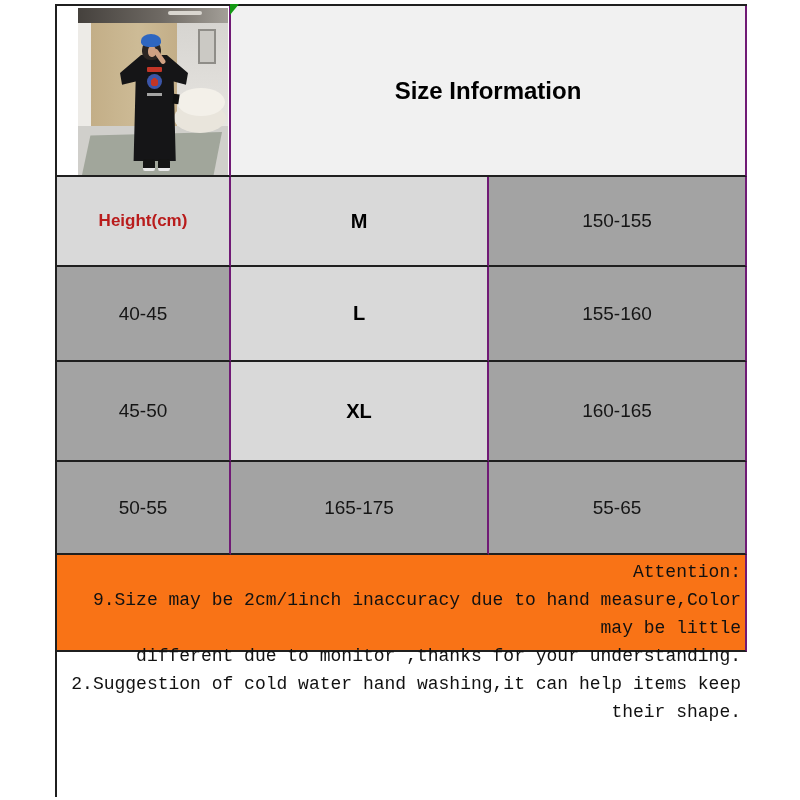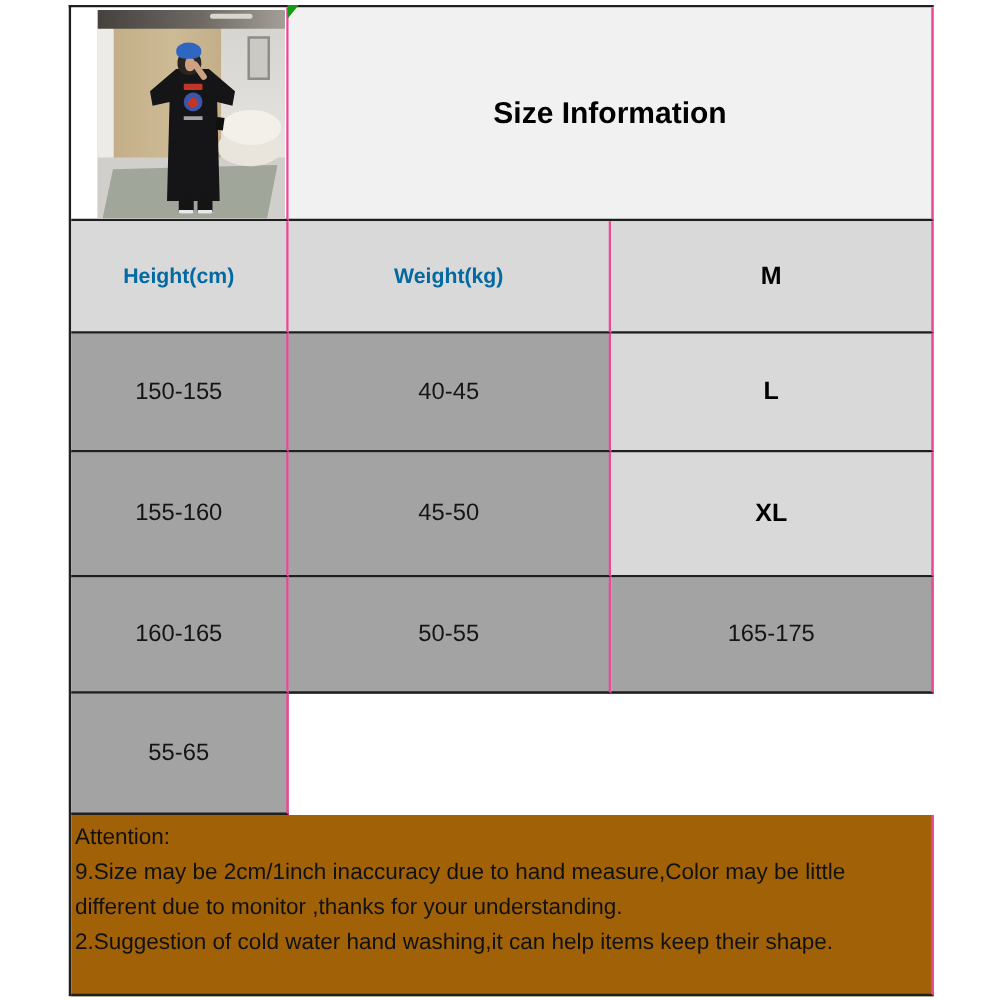--- a/index.html
+++ b/index.html
@@ -7,39 +7,40 @@
   .sheet{
     position:absolute;left:55px;top:4px;
     display:grid;
     grid-template-columns:174px 258px 258px;
     grid-template-rows:171px 90px 95px 100px 93px 97px 145px;
     border-left:2px solid #1f1f1f;border-top:2px solid #1f1f1f;
     background:#ffffff;
   }
   .cell{
     box-sizing:border-box;
-    border-right:2px solid #ec4899;border-bottom:2px solid #1f1f1f;
+    border-right:2px solid #701a75;border-bottom:2px solid #1f1f1f;
     display:flex;align-items:center;justify-content:center;
     position:relative;
+    text-align:right;
   }
   .title-cell{grid-column:2 / 4;background:#f1f1f1;font-size:24px;font-weight:bold;color:#000;}
   .photo-cell{background:#ffffff;}
   .green-corner{
     position:absolute;left:-1px;top:-2px;width:0;height:0;
     border-top:11px solid #149a14;border-right:9px solid transparent;
   }
   .th{background:#d9d9d9;font-weight:bold;}
   .th-size{font-size:30px;color:#000;}
-  .th-col{font-size:17px;color:#0369a1;}
+  .th-col{font-size:17px;color:#b91c1c;}
   .size-cell{background:#d9d9d9;font-weight:bold;font-size:20px;color:#000;}
   .data-cell{background:#a3a3a3;font-size:19px;color:#151515;}
   .attention-cell{
-    grid-column:1 / 4;background:#a16207;
+    grid-column:1 / 4;background:#f97316;
     display:block;padding:3px 4px 0 3px;
-    font-size:18px;line-height:28px;color:#111;
+    font-size:18px;line-height:28px;color:#111;font-family:Liberation Mono, monospace;
   }
   
   .photo{position:absolute;left:21px;top:2px;width:150px;height:167px;overflow:hidden;background:#d8d6d2;}
   .photo *{position:absolute;}
   .wall-left{left:0;top:0;width:13px;height:120px;background:#edebe7;}
   .wall-beige{left:13px;top:0;width:86px;height:120px;
     background:linear-gradient(90deg,#c3ae87,#cdbb96 55%,#c3ae88);}
   .wall-right{left:99px;top:0;width:51px;height:120px;
     background:linear-gradient(180deg,#d4d2ce,#e7e5e1);}
   .ceiling{left:0;top:0;width:150px;height:15px;
@@ -95,21 +96,20 @@
       <div class="shoe-l"></div>
       <div class="shoe-r"></div>
     </div>
   </div>
   <div class="cell title-cell">
     <span class="green-corner"></span>
     <span>Size Information</span>
   </div>
 
   <div class="cell th th-col">Height(cm)</div>
-  <div class="cell th th-col">Weight(kg)</div>
 
   <div class="cell size-cell">M</div>
   <div class="cell data-cell">150-155</div>
   <div class="cell data-cell">40-45</div>
 
   <div class="cell size-cell">L</div>
   <div class="cell data-cell">155-160</div>
   <div class="cell data-cell">45-50</div>
 
   <div class="cell size-cell">XL</div>

